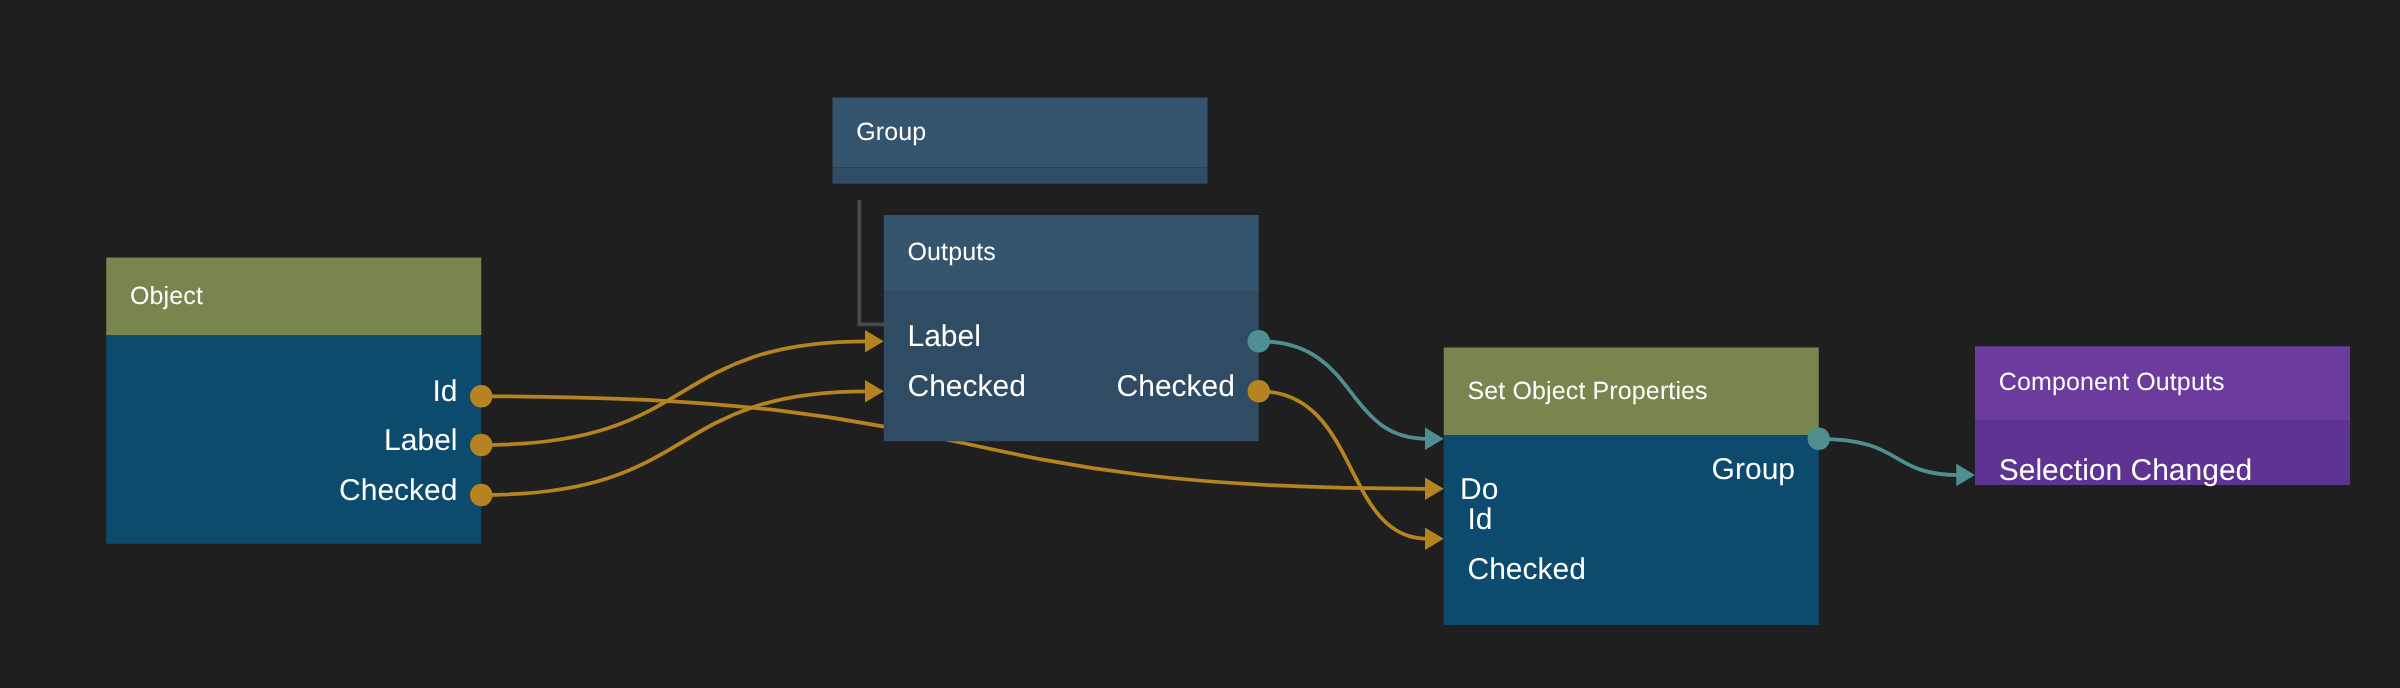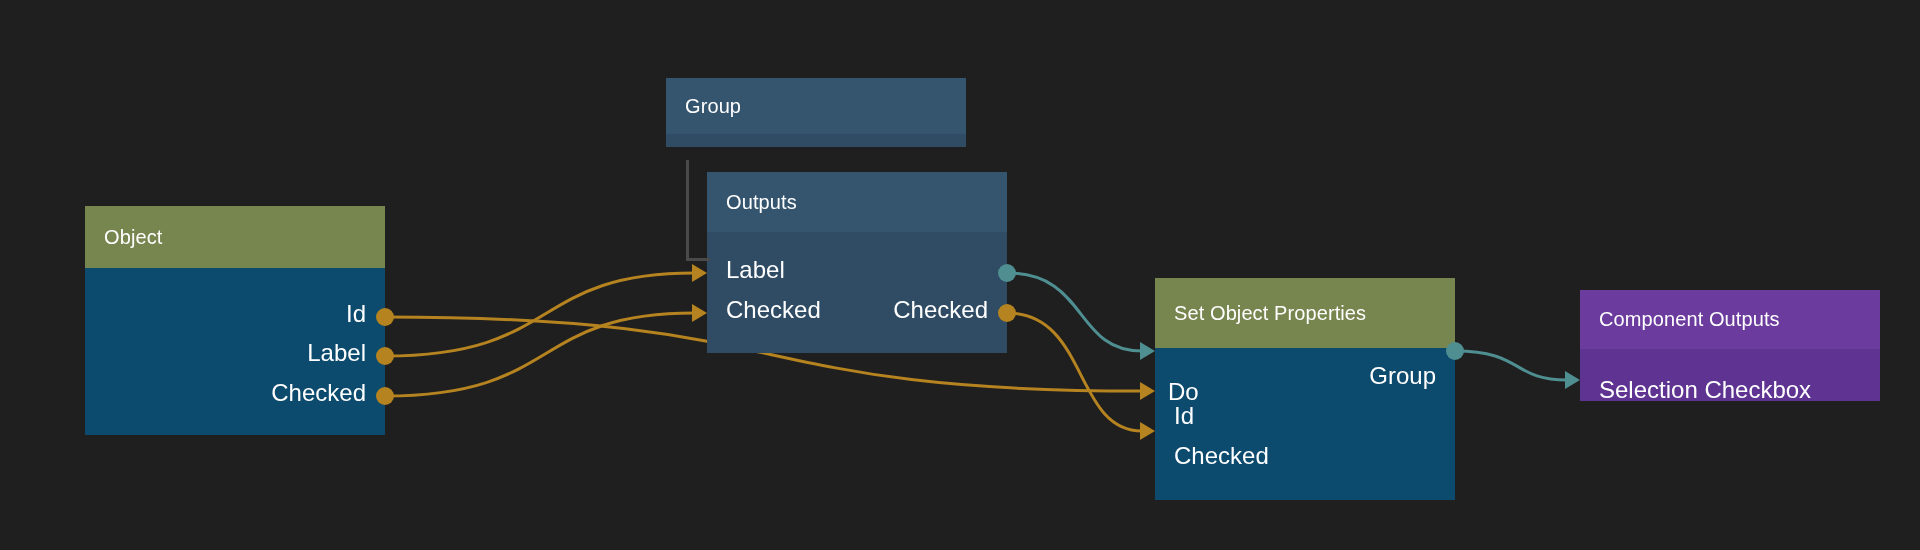--- a/index.html
+++ b/index.html
@@ -141,25 +141,25 @@
             <span>Id</span>
           </div>
           <div class="port-row in" style="top: 100px;">
             <span>Checked</span>
           </div>
           <div class="port-row out" style="top: 20px;">
             <span>Group</span>
           </div>
         </div>
       </div>
-      <div class="node n-purple" style="left: 1580px; top: 290px; width: 300px; height: 111px;">
+      <div class="node n-purple" style="left: 1580px; top: 277px; width: 300px; height: 111px;">
         <div class="node-header" style="height: 59px;">Component Outputs</div>
         <div class="node-body">
           <div class="port-row in" style="top: 33px;">
-            <span>Selection Checkbox</span>
+            <span>Selection Changed</span>
           </div>
         </div>
       </div>
     </div>
 <div class="group-elbow" style="left: 686px; top: 160px; width: 24px; height: 101px;"></div>
     <div style="position: absolute; left: 376px; top: 308px; width: 18px; height: 18px; border-radius: 50%; background: rgb(181, 131, 31);"></div>
     <div style="position: absolute; left: 376px; top: 347px; width: 18px; height: 18px; border-radius: 50%; background: rgb(181, 131, 31);"></div>
     <div style="position: absolute; left: 376px; top: 387px; width: 18px; height: 18px; border-radius: 50%; background: rgb(181, 131, 31);"></div>
     <div style="position: absolute; left: 998px; top: 264px; width: 18px; height: 18px; border-radius: 50%; background: rgb(79, 142, 145);"></div>
     <div style="position: absolute; left: 998px; top: 304px; width: 18px; height: 18px; border-radius: 50%; background: rgb(181, 131, 31);"></div>

